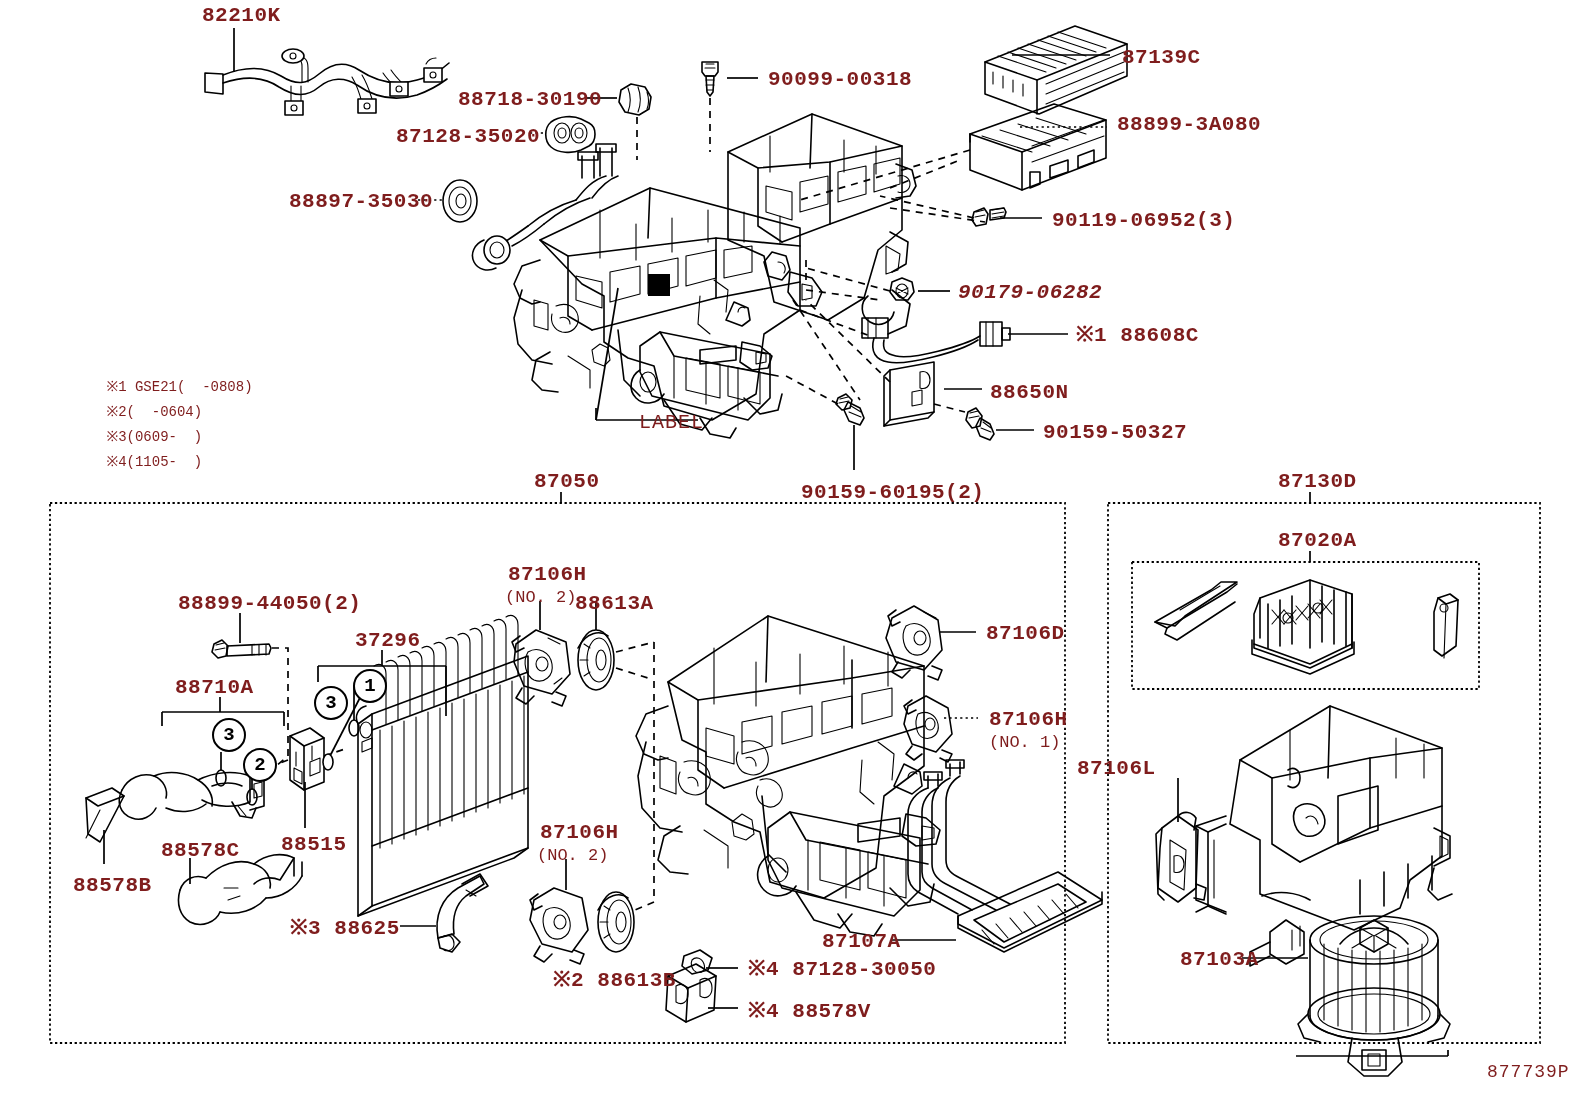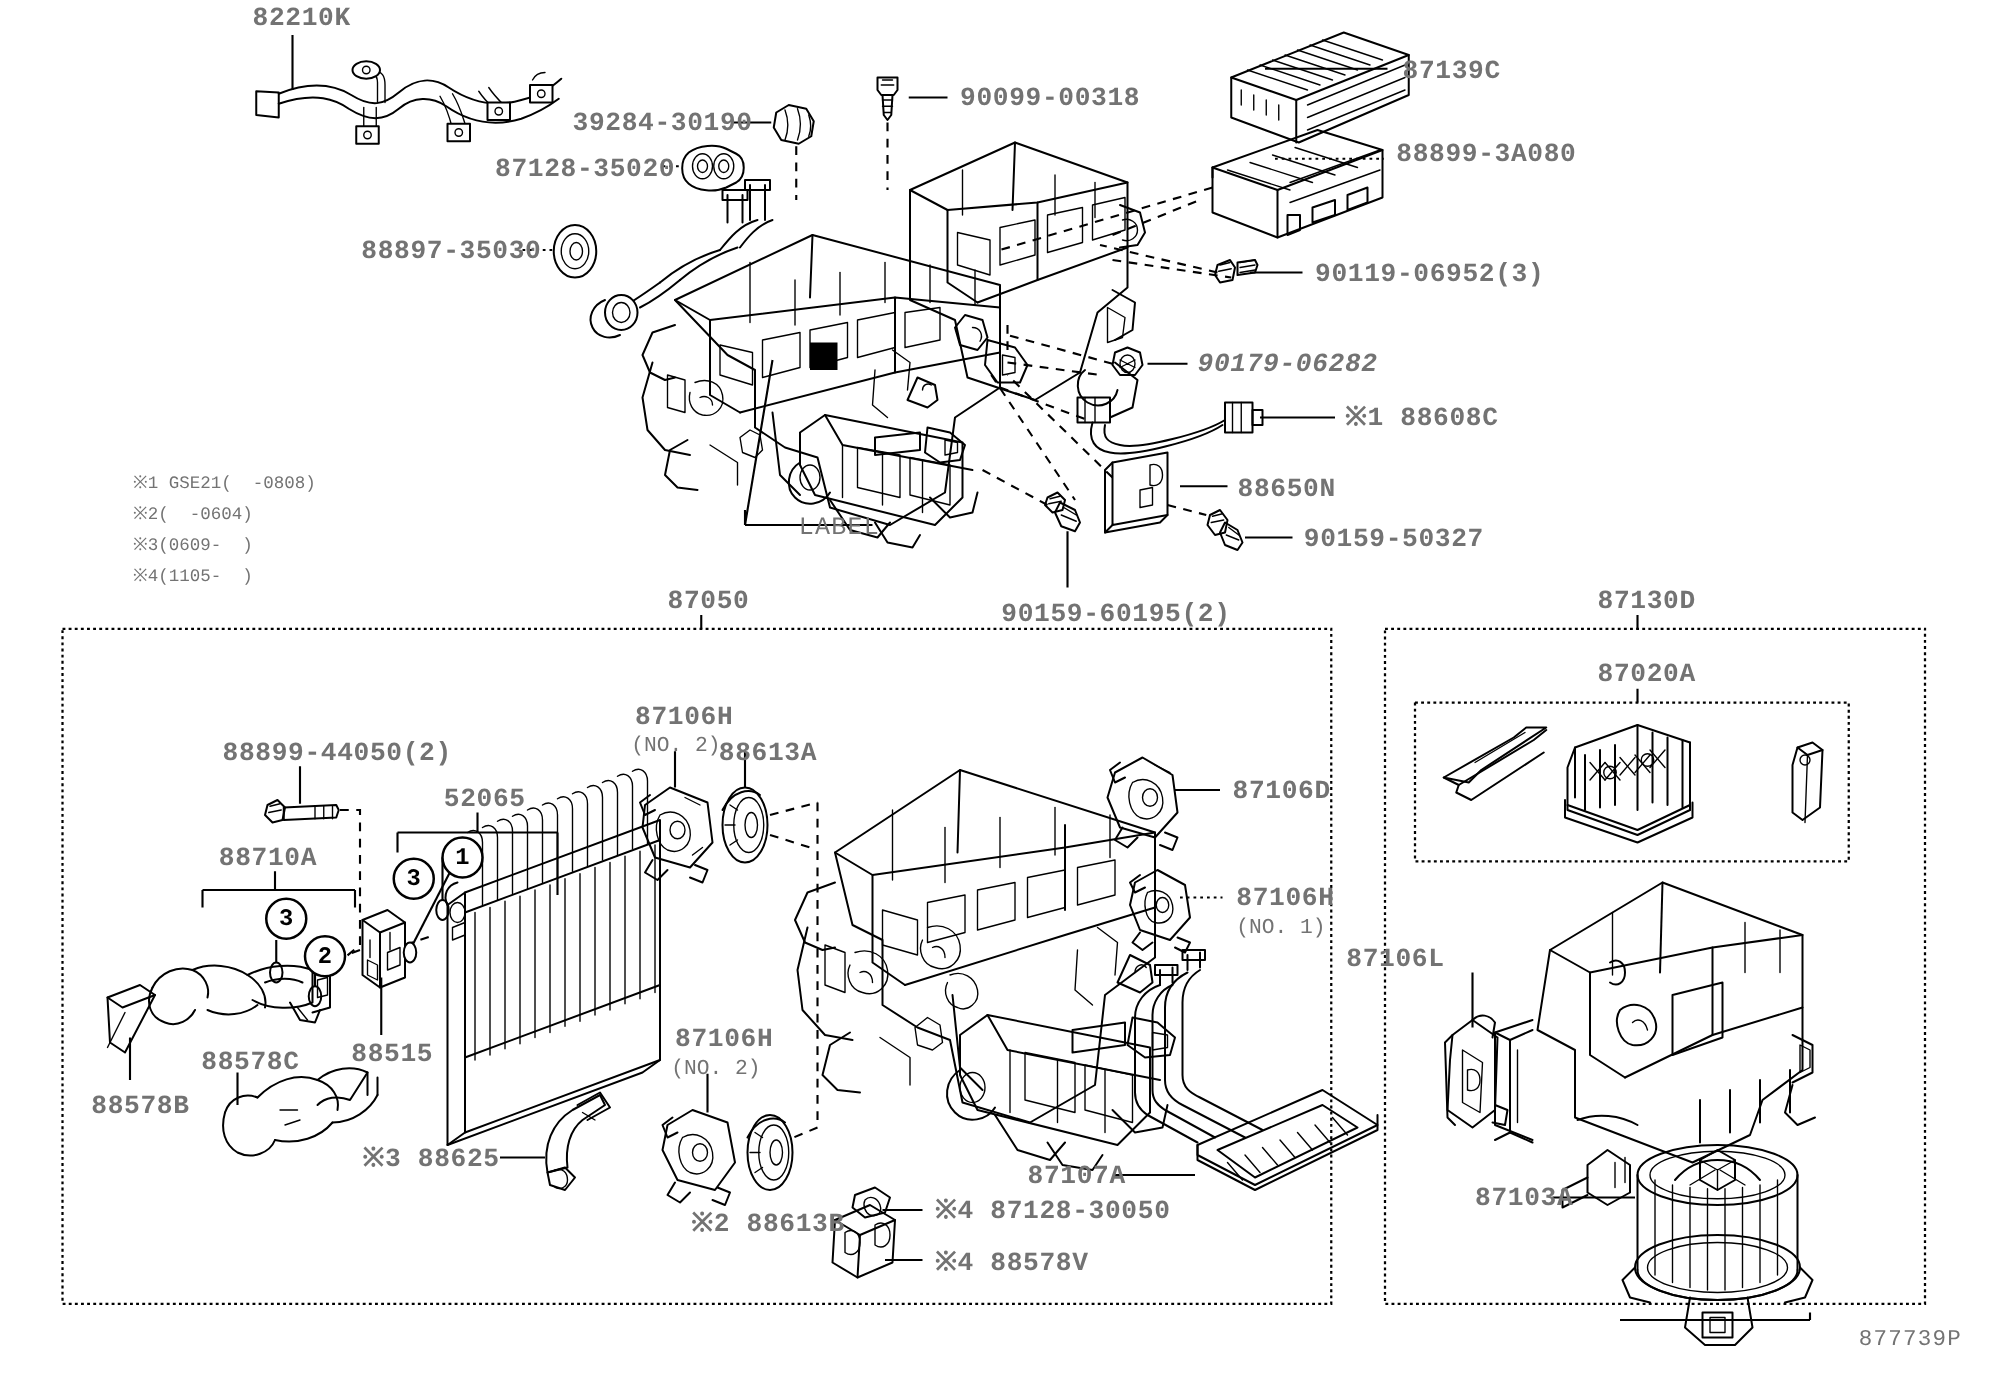--- a/index.html
+++ b/index.html
@@ -20,21 +20,21 @@
     left: 0; top: 0;
     width: 1592px;
     height: 1099px;
     pointer-events: none;
   }
   .lbl {
     position: absolute;
     font-family: "Liberation Mono", "DejaVu Sans Mono", monospace;
     font-size: 21px;
     font-weight: bold;
-    color: #737373;
+    color: #7f1d1d;
     white-space: pre;
     letter-spacing: 0.5px;
     line-height: 1.12;
   }
   .lbl.sm {
     font-size: 17px;
     font-weight: normal;
     letter-spacing: 0px;
   }
   .lbl.note {
@@ -689,40 +689,40 @@
     </div>
     <div class="lbl note" style="left:56px; top:439px;">
       <span>※4</span><span>(1105-  )</span>
     </div>
   </div>
 
   <div class="lbl label-tag" style="left:639px; top:412px;">LABEL</div>
 
   <div>
     <div class="lbl" style="left:202px; top:4px;">82210K</div>
-    <div class="lbl" style="left:458px; top:88px;">39284-30190</div>
+    <div class="lbl" style="left:458px; top:88px;">88718-30190</div>
     <div class="lbl" style="left:396px; top:125px;">87128-35020</div>
     <div class="lbl" style="left:289px; top:190px;text-align:center;">88897-35030</div>
     <div class="lbl" style="left:768px; top:68px;">90099-00318</div>
     <div class="lbl" style="left:1122px;top:46px;">87139C</div>
     <div class="lbl" style="left:1117px;top:113px;">88899-3A080</div>
     <div class="lbl" style="left:1052px;top:209px;">90119-06952(3)</div>
     <div class="lbl" style="left:958px; top:281px;font-style:italic;">90179-06282</div>
     <div class="lbl" style="left:1076px;top:324px;">※1 88608C</div>
     <div class="lbl" style="left:990px; top:381px;">88650N</div>
     <div class="lbl" style="left:1043px;top:421px;">90159-50327</div>
     <div class="lbl" style="left:801px; top:481px;">90159-60195(2)</div>
   </div>
 
   <div class="lbl" style="left:534px; top:470px;">87050</div>
 
   <div>
     <div class="lbl" style="left:178px; top:592px;">88899-44050(2)</div>
     <div class="lbl" style="left:175px; top:676px;">88710A</div>
-    <div class="lbl" style="left:355px; top:629px;">52065</div>
+    <div class="lbl" style="left:355px; top:629px;">37296</div>
     <div class="lbl" style="left:73px;  top:874px;">88578B</div>
     <div class="lbl" style="left:161px; top:839px;">88578C</div>
     <div class="lbl" style="left:281px; top:833px;">88515</div>
     <div class="lbl" style="left:290px; top:917px;">※3 88625</div>
 
     <div class="lbl" style="left:508px; top:563px;">87106H</div>
     <div class="lbl sm" style="left:505px; top:588px;">(NO. 2)</div>
 
     <div class="lbl" style="left:575px; top:592px;">88613A</div>
     <div class="lbl" style="left:986px; top:622px;">87106D</div>

